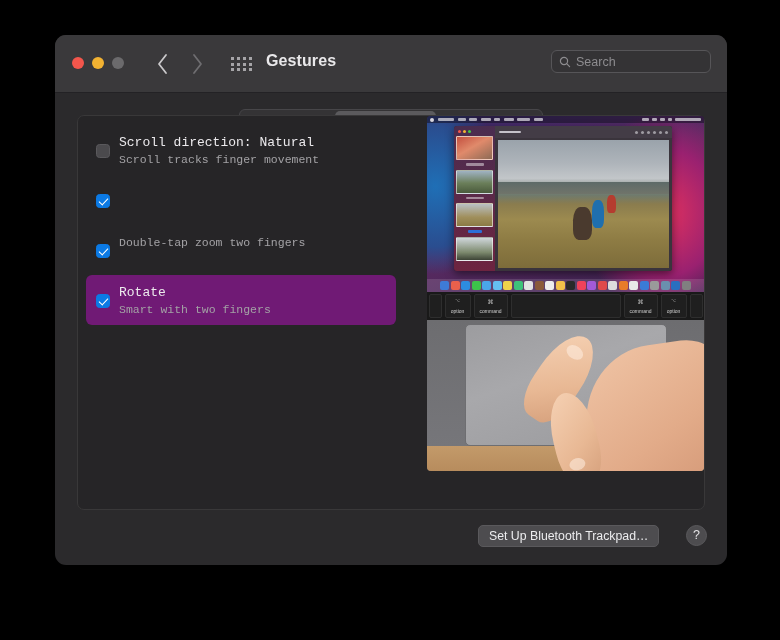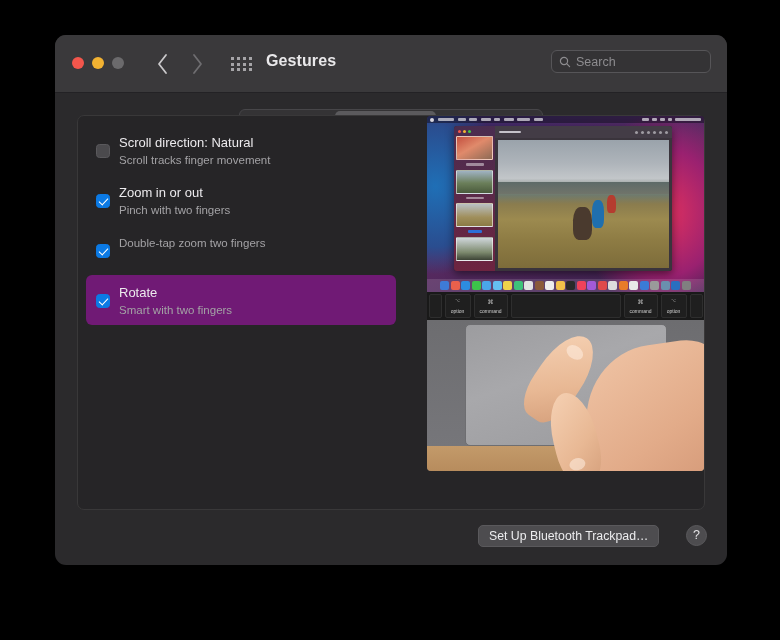--- a/index.html
+++ b/index.html
@@ -147,20 +147,21 @@
     border-radius: 7px;
     box-sizing: border-box;
   }
 
   
   .options {
     position: absolute;
     left: 8px;
     top: 9px;
     width: 310px;
+    font-family: Liberation Mono, monospace;
   }
   .opt-row {
     position: relative;
     display: flex;
     align-items: flex-start;
     height: 50px;
     padding: 9px 10px 0 10px;
     box-sizing: border-box;
     border-radius: 6px;
   }
@@ -592,24 +593,20 @@
       <div class="opt-row">
         <span class="cb off"></span>
         <span class="opt-texts">
           <span class="opt-title" style="display:block">Scroll direction: Natural</span>
           <span class="opt-sub" style="display:block">Scroll tracks finger movement</span>
         </span>
       </div>
 
       <div class="opt-row">
         <span class="cb on"></span>
-        <span class="opt-texts">
-          <span class="opt-title" style="display:block">Zoom in or out</span>
-          <span class="opt-sub" style="display:block">Pinch with two fingers</span>
-        </span>
       </div>
 
       <div class="opt-row">
         <span class="cb on"></span>
         <span class="opt-texts">
           <span class="opt-sub" style="display:block">Double-tap zoom two fingers</span>
         </span>
       </div>
 
       <div class="opt-row selected">

